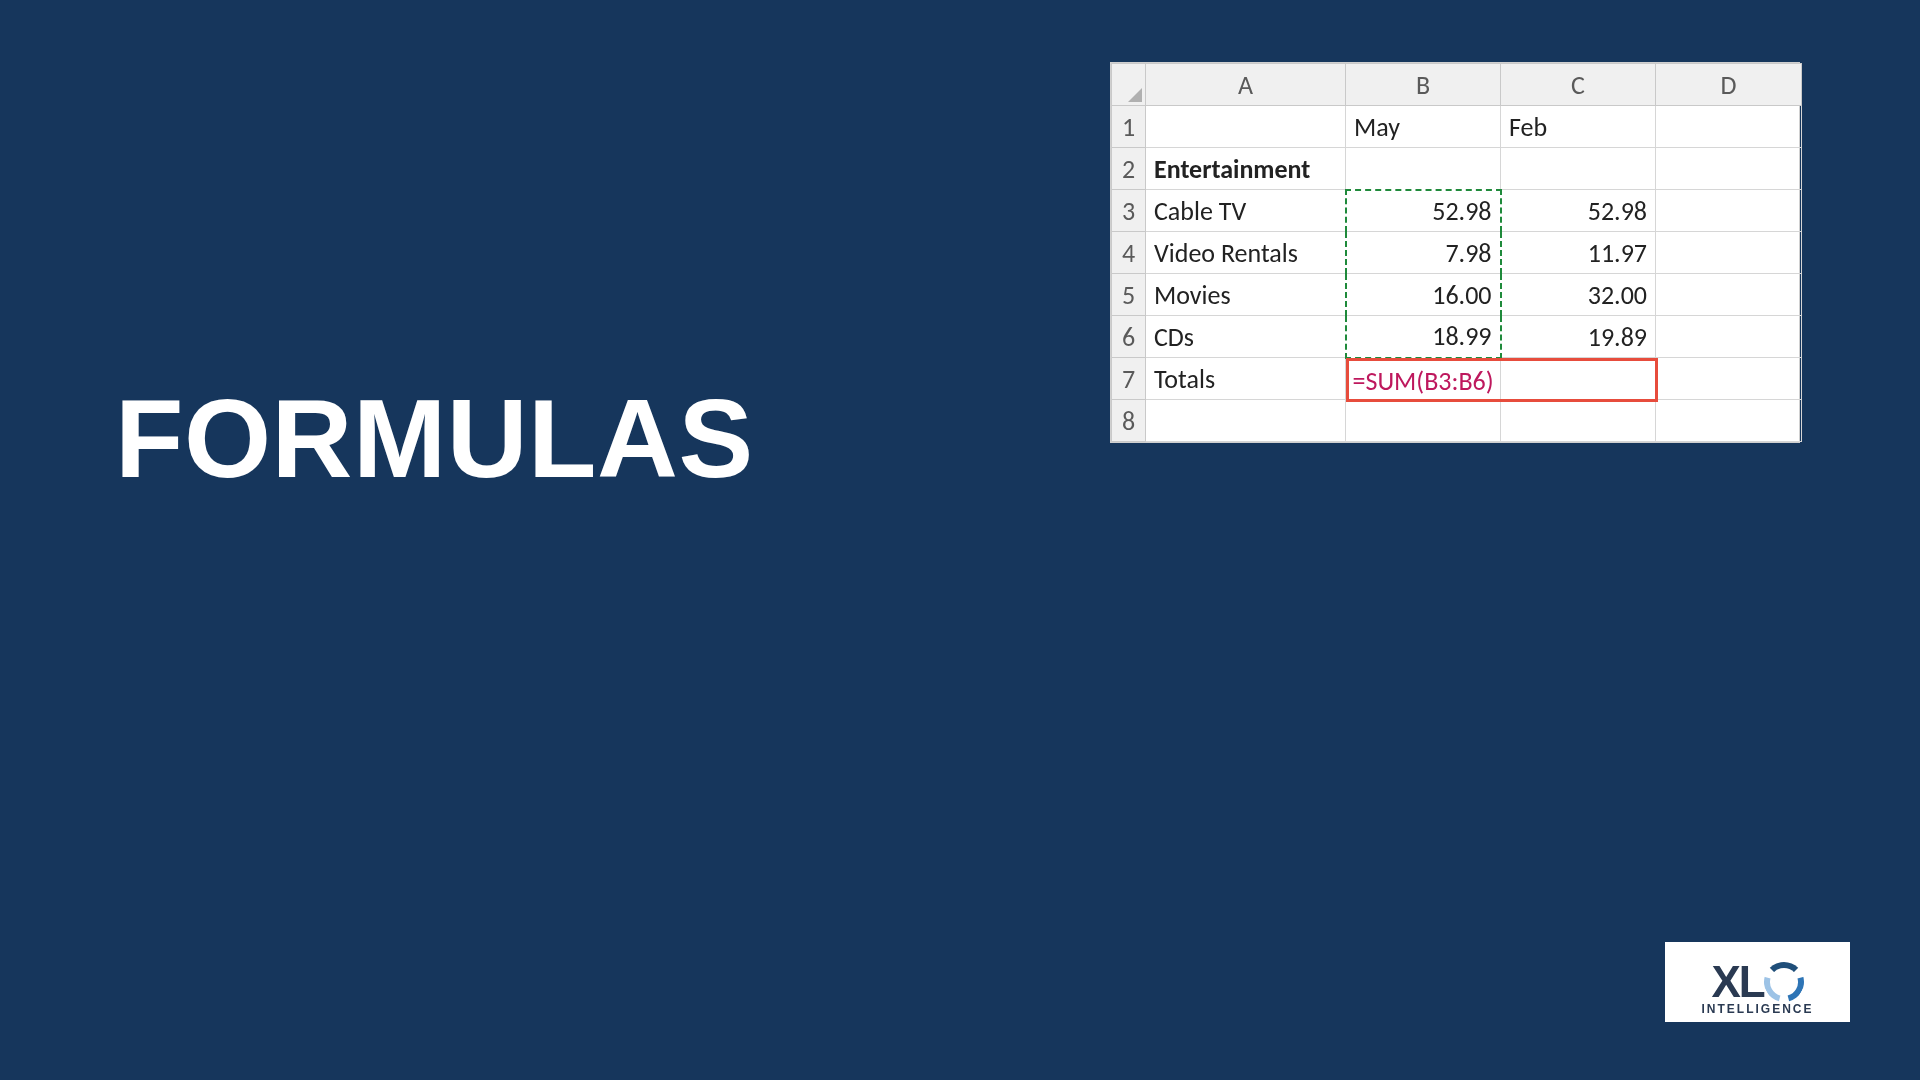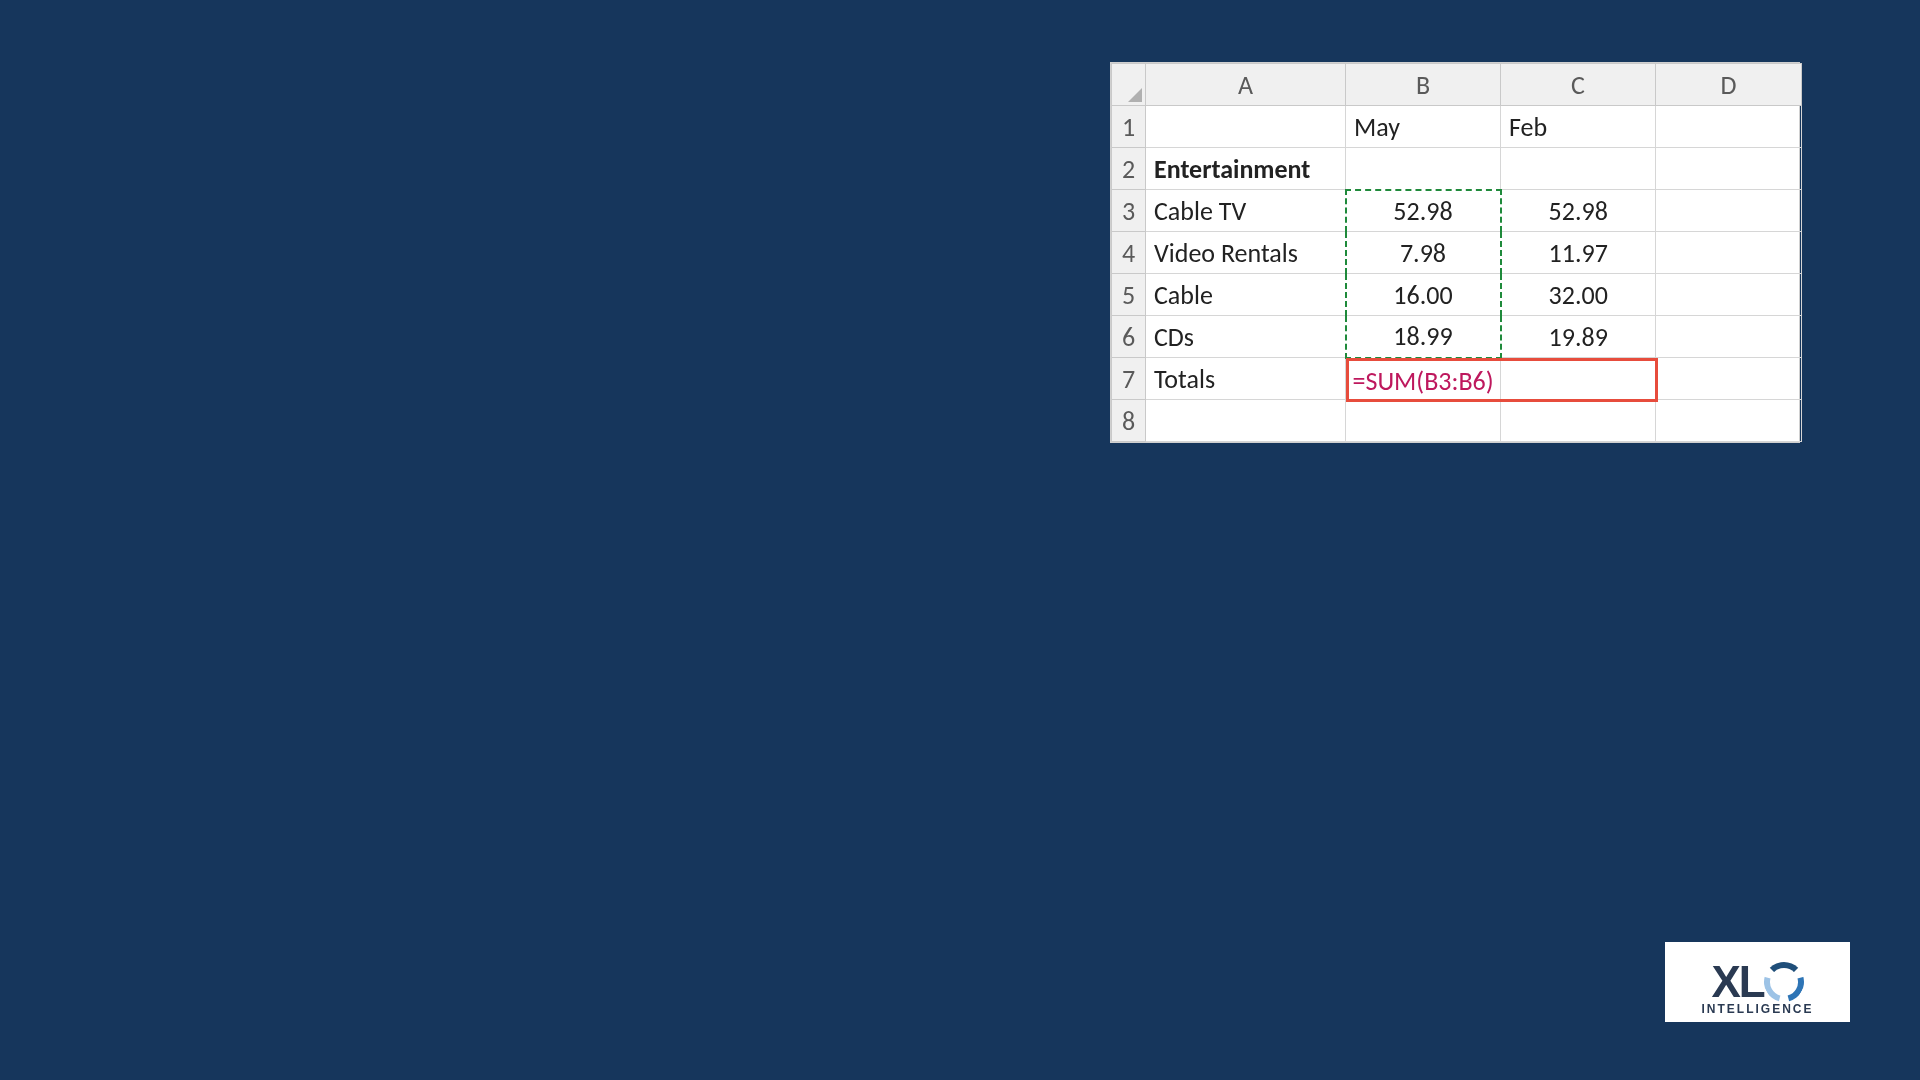--- a/index.html
+++ b/index.html
@@ -73,21 +73,21 @@
   .sheet .corner::after{
     content:"";
     position:absolute;
     right:3px; bottom:3px;
     width:0; height:0;
     border-style:solid;
     border-width:0 0 14px 14px;
     border-color: transparent transparent #b0b0b0 transparent;
   }
 
-  .num { text-align: center; font-variant-numeric: tabular-nums; }
+  .num { text-align: right; font-variant-numeric: tabular-nums; }
   .bold { font-weight: 700; }
 
   
   .marq-top    { border-top:    2px dashed #1f8a3b !important; }
   .marq-bottom { border-bottom: 2px dashed #1f8a3b !important; }
   .marq-left   { border-left:   2px dashed #1f8a3b !important; }
   .marq-right  { border-right:  2px dashed #1f8a3b !important; }
 
   
   .formula-box {
@@ -145,20 +145,21 @@
     border-radius:50%;
     inset:0;
   }
   .logo-swirl span:nth-child(2){ transform:rotate(120deg); border-top-color:#2e75b6;}
   .logo-swirl span:nth-child(3){ transform:rotate(240deg); border-top-color:#9dc3e6;}
 </style>
 </head>
 <body>
 
 <div class="title">
+  <div>FORMULAS</div>
 </div>
 
 <div class="sheet">
   <table>
     <colgroup>
       <col class="rowhdr">
         <col class="cA">
         <col class="cB">
         <col class="cC">
         <col class="cD">
@@ -194,21 +195,21 @@
     </tr>
     <tr>
       <th class="rownum">4</th>
       <td>Video Rentals</td>
       <td class="num marq-left marq-right">7.98</td>
       <td class="num">11.97</td>
       <td></td>
     </tr>
     <tr>
       <th class="rownum">5</th>
-      <td>Cable</td>
+      <td>Movies</td>
       <td class="num marq-left marq-right">16.00</td>
       <td class="num">32.00</td>
       <td></td>
     </tr>
     <tr>
       <th class="rownum">6</th>
       <td>CDs</td>
       <td class="num marq-left marq-right marq-bottom">18.99</td>
       <td class="num">19.89</td>
       <td></td>

